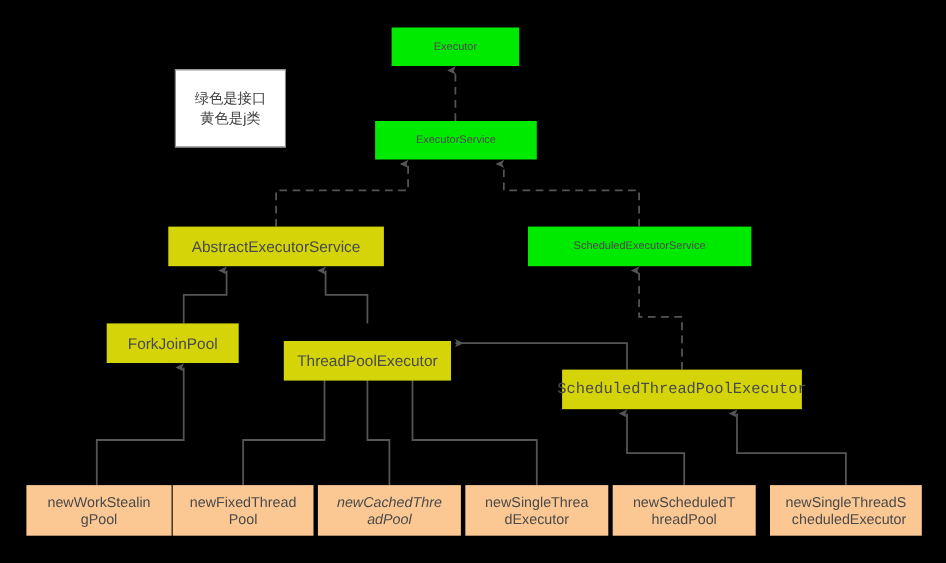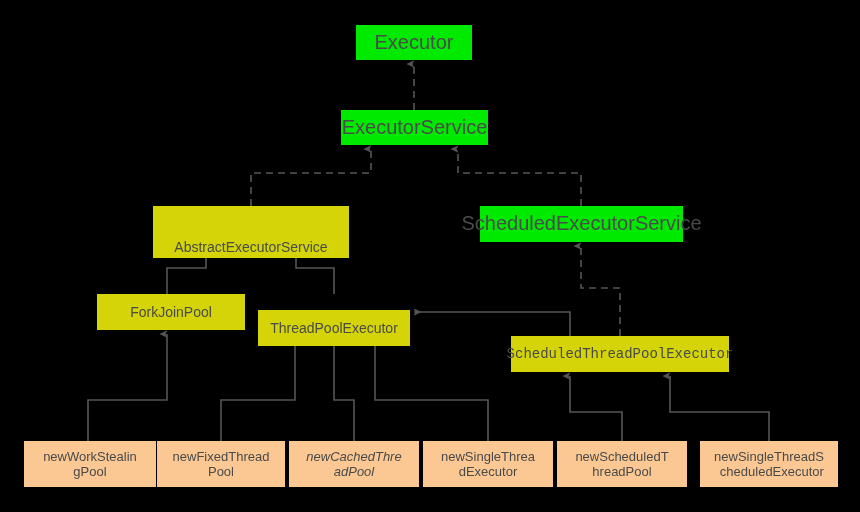--- a/index.html
+++ b/index.html
@@ -30,21 +30,21 @@
     align-items: center;
     justify-content: center;
     text-align: center;
     color: #4a4a4a;
     line-height: 1.18;
     z-index: 3;
     padding: 2px 4px;
   }
   .node-interface {
     background: #00ea00;
-    font-size: 20px;
+    font-size: 10px;
   }
   .node-class {
     background: #d4d408;
     font-size: 14px;
   }
   .node-factory {
     background: #fbc894;
     font-size: 13px;
   }
   .legend-box {
@@ -90,35 +90,39 @@
         <polyline points="570,336 570,312 414,312" fill="none" stroke="#555555" stroke-width="1.6" marker-end="url(#arrowAuto)"></polyline>
         <polyline points="88,441 88,400 167,400 167,334" fill="none" stroke="#555555" stroke-width="1.6" marker-end="url(#arrowUp)"></polyline>
         <polyline points="221,441 221,400 295,400 295,334" fill="none" stroke="#555555" stroke-width="1.6" marker-end="url(#arrowUp)"></polyline>
         <polyline points="354,441 354,400 334,400 334,334" fill="none" stroke="#555555" stroke-width="1.6" marker-end="url(#arrowUp)"></polyline>
         <polyline points="488,441 488,400 375,400 375,334" fill="none" stroke="#555555" stroke-width="1.6" marker-end="url(#arrowUp)"></polyline>
         <polyline points="622,441 622,412 570,412 570,376" fill="none" stroke="#555555" stroke-width="1.6" marker-end="url(#arrowUp)"></polyline>
         <polyline points="769,441 769,412 670,412 670,376" fill="none" stroke="#555555" stroke-width="1.6" marker-end="url(#arrowUp)"></polyline>
       </g>
   </svg>
 
+  <div class="legend-box" style="left:159px; top:63px; width:101px; height:71px;">
+    <span class="lbl">绿色是接口
+黄色是j类</span>
+  </div>
 
   <div id="node-layer">
       <div class="node node-interface" style="left: 356px; top: 25px; width: 116px; height: 35px;">
         <span class="lbl">Executor</span>
       </div>
       <div class="node node-interface" style="left: 341px; top: 110px; width: 147px; height: 35px;">
         <span class="lbl">ExecutorService</span>
       </div>
-      <div class="node node-class" style="left: 153px; top: 206px; width: 196px; height: 52px; align-items: flex-end;">
+      <div class="node node-class" style="left: 153px; top: 206px; width: 196px; height: 36px;">
         <span class="lbl">AbstractExecutorService</span>
       </div>
       <div class="node node-interface" style="left: 480px; top: 206px; width: 203px; height: 36px;">
         <span class="lbl">ScheduledExecutorService</span>
       </div>
-      <div class="node node-class" style="left: 97px; top: 294px; width: 148px; height: 36px;">
+      <div class="node node-class" style="left: 97px; top: 294px; width: 120px; height: 36px;">
         <span class="lbl">ForkJoinPool</span>
       </div>
       <div class="node node-class" style="left: 258px; top: 294px; width: 152px; height: 36px; margin-top: 16px;">
         <span class="lbl">ThreadPoolExecutor</span>
       </div>
       <div class="node node-class" style="left: 511px; top: 336px; width: 218px; height: 36px; font-family: Liberation Mono, monospace;">
         <span class="lbl">ScheduledThreadPoolExecutor</span>
       </div>
       <div class="node node-factory" style="left: 24px; top: 441px; width: 132px; height: 46px;">
         <span class="lbl">newWorkStealin

